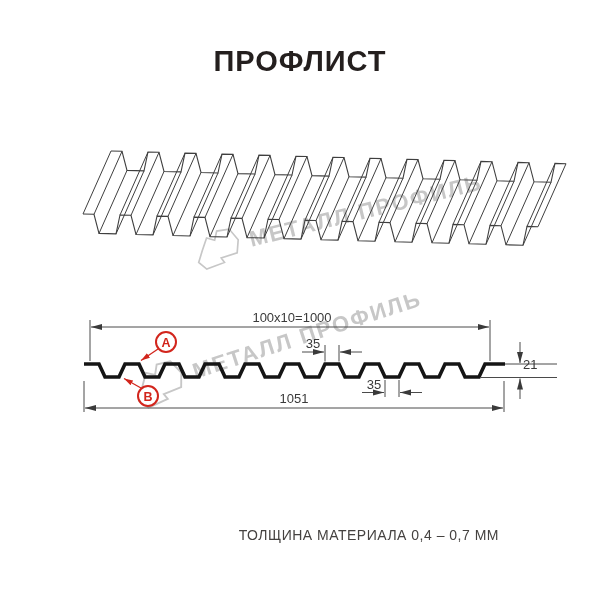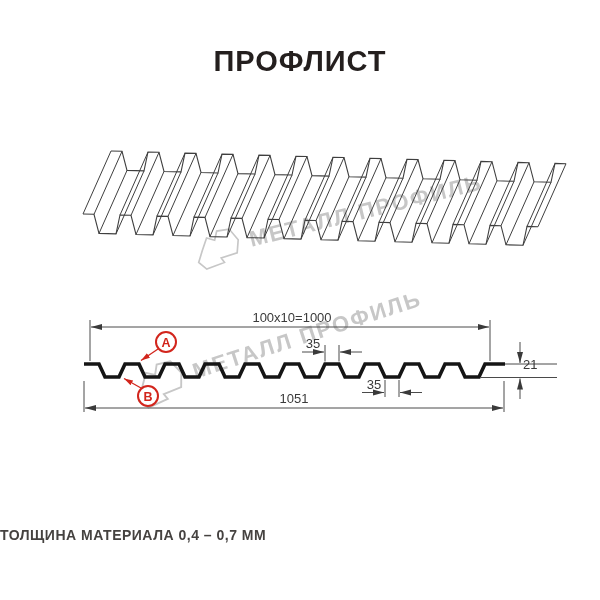--- a/index.html
+++ b/index.html
@@ -20,22 +20,22 @@
   }
   .watermark .wm-text{
     font-size:22px;font-weight:bold;letter-spacing:2px;
   }
   .wm1{left:190px;top:199px;transform:rotate(-14deg);}
   .wm2{left:126px;top:324px;transform:rotate(-18deg);}
   svg.layer{position:absolute;z-index:1;}
   .dimtext{font-family:"Liberation Sans",sans-serif;font-size:13px;fill:#3a3a3a;}
   .redtext{font-family:"Liberation Sans",sans-serif;font-size:12.5px;font-weight:bold;fill:#d2251c;}
   .footer{
-    position:absolute;top:527px;left:0;width:499px;text-align:left;z-index:3;
-    font-size:14px;font-weight:bold;letter-spacing:0.5px;color:#454240;
+    position:absolute;top:527px;left:0;width:499px;text-align:right;z-index:3;
+    font-size:14px;font-weight:normal;letter-spacing:0.5px;color:#454240;
   }
 </style>
 </head>
 <body>
 
 <div class="titleblock">
   <div class="title">ПРОФЛИСТ</div>
 </div>
 
 <div class="watermark wm1">

